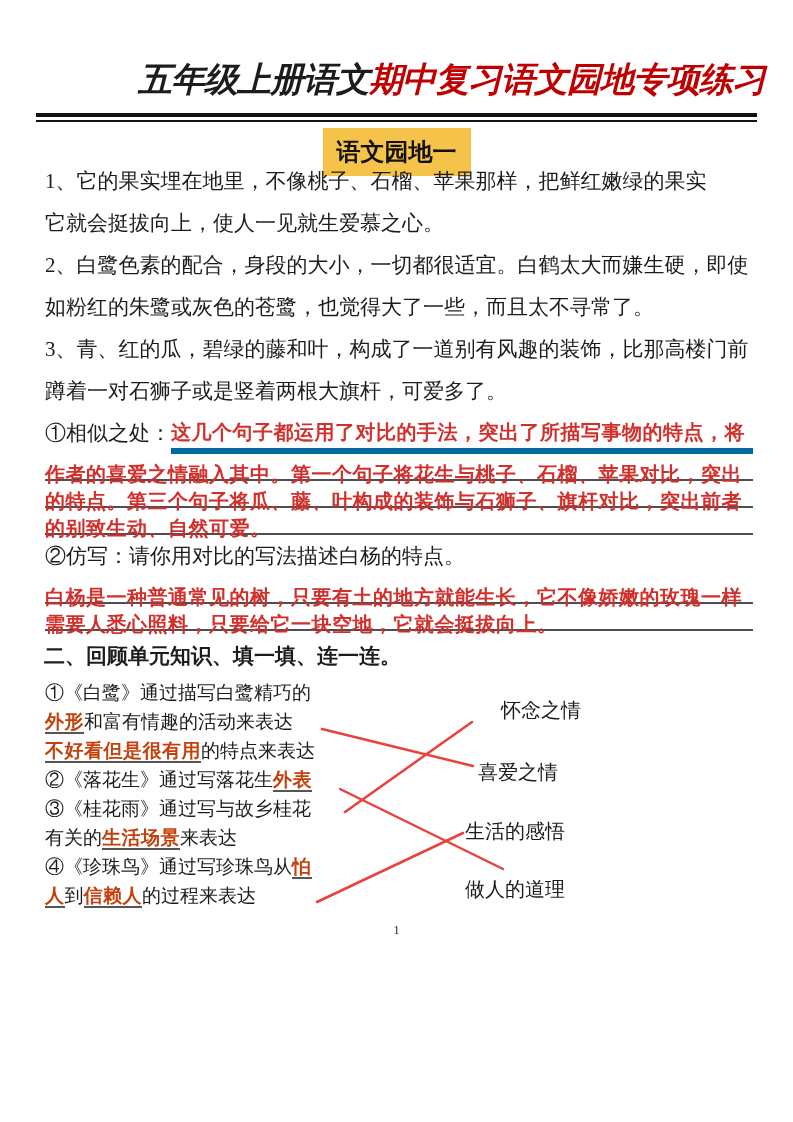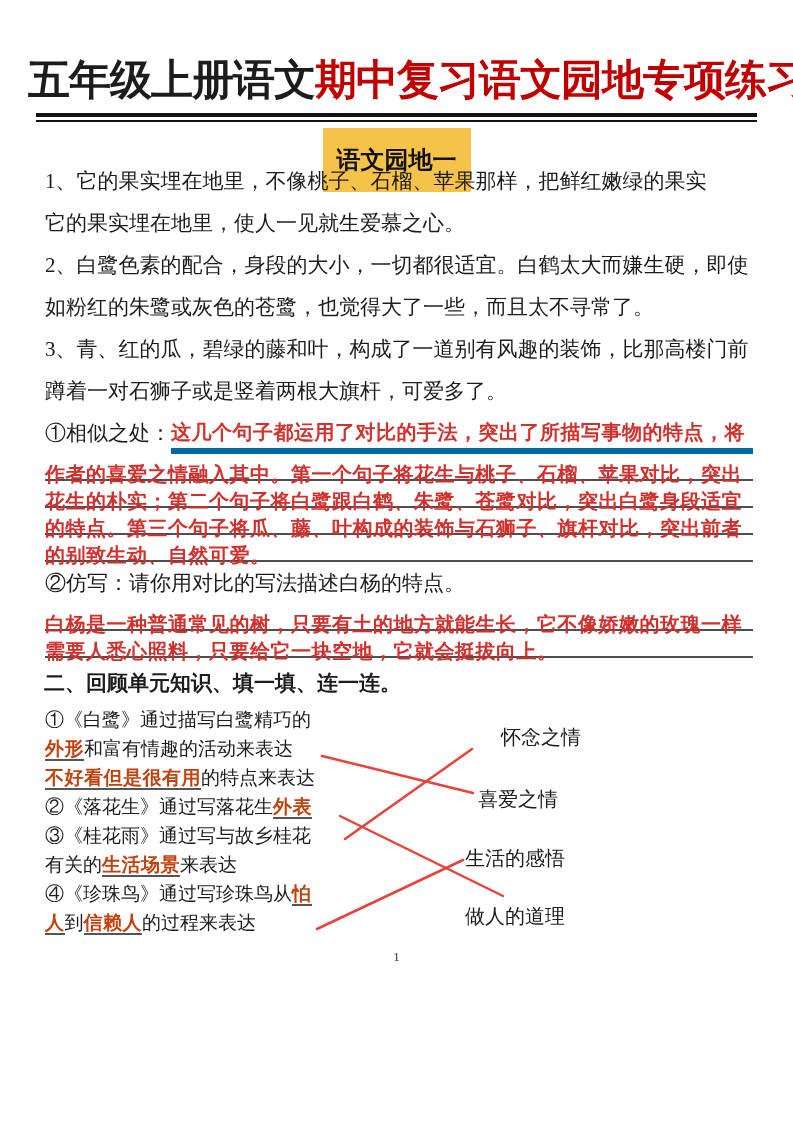--- a/index.html
+++ b/index.html
@@ -1,24 +1,24 @@
 <!DOCTYPE html>
 <html><head>
 <meta charset="utf-8">
 <style>
   html,body{margin:0;padding:0;background:#e8e8e8;}
   .page{position:relative;width:793px;height:1122px;margin:0 auto;background:#ffffff;
         font-family:"Liberation Serif",serif;color:#1c1c1c;overflow:hidden;}
-  .title{margin:54px 28px 0;text-align:right;font-size:42px;font-weight:bold;
-         line-height:52px;white-space:nowrap;letter-spacing:-1px;}
+  .title{margin:54px 28px 0;text-align:right;font-size:34px;font-weight:bold;
+         line-height:52px;white-space:nowrap;letter-spacing:-1px;font-style:italic;}
   .title .t-red{color:#c00000;}
   .rule{margin:7px 36px 0;height:3px;border-top:4px solid #121212;border-bottom:2px solid #121212;}
   .badge-row{text-align:center;margin-top:6px;height:32px;}
   .badge{display:inline-block;background:#f5c34a;color:#111;font-weight:bold;font-size:24px;
-         line-height:32px;padding:16px 14px;font-family:"Liberation Sans",sans-serif;}
+         line-height:32px;padding:8px 14px;font-family:"Liberation Sans",sans-serif;}
   .h1{margin:10px 44px 0 44px;font-family:"Liberation Sans",sans-serif;font-weight:bold;
       font-size:21px;line-height:30px;white-space:nowrap;}
   .body-line{margin:0 40px 0 45px;font-size:21px;line-height:42px;height:42px;white-space:nowrap;}
   .ans-line{margin:0 40px 0 45px;font-size:20px;line-height:41px;height:27px;box-sizing:border-box;
             border-bottom:2px solid #4f4f4f;color:#d2302c;font-weight:bold;letter-spacing:.5px;
             white-space:nowrap;}
   .q-row{display:flex;margin:0 40px 0 45px;height:42px;box-sizing:border-box;}
   .q-label{font-size:21px;line-height:42px;white-space:nowrap;}
   .q-fill{flex:1;border-bottom:6px solid #0369a1;font-size:20px;line-height:41px;color:#d2302c;
           font-weight:bold;letter-spacing:.5px;white-space:nowrap;box-sizing:border-box;}
@@ -38,32 +38,31 @@
   <div class="title"><span>五年级上册语文</span><span class="t-red">期中复习语文园地专项练习</span></div>
 
   <div class="rule"></div>
 
   <div class="badge-row">
     <span class="badge">语文园地一</span>
   </div>
 
 
   <div class="body-line">1、它的果实埋在地里，不像桃子、石榴、苹果那样，把鲜红嫩绿的果实</div>
-  <div class="body-line">它的果实埋在地里，使人一见就生爱慕之心。</div>
+  <div class="body-line">它就会挺拔向上，使人一见就生爱慕之心。</div>
   <div class="body-line">2、白鹭色素的配合，身段的大小，一切都很适宜。白鹤太大而嫌生硬，即使</div>
   <div class="body-line">如粉红的朱鹭或灰色的苍鹭，也觉得大了一些，而且太不寻常了。</div>
   <div class="body-line">3、青、红的瓜，碧绿的藤和叶，构成了一道别有风趣的装饰，比那高楼门前</div>
   <div class="body-line">蹲着一对石狮子或是竖着两根大旗杆，可爱多了。</div>
 
   <div class="q-row">
     <span class="q-label">①相似之处：</span>
       <span class="q-fill">这几个句子都运用了对比的手法，突出了所描写事物的特点，将</span>
   </div>
   <div class="ans-line">作者的喜爱之情融入其中。第一个句子将花生与桃子、石榴、苹果对比，突出</div>
-  <div class="ans-line">花生的朴实；第二个句子将白鹭跟白鹤、朱鹭、苍鹭对比，突出白鹭身段适宜</div>
   <div class="ans-line">的特点。第三个句子将瓜、藤、叶构成的装饰与石狮子、旗杆对比，突出前者</div>
   <div class="ans-line">的别致生动、自然可爱。</div>
 
   <div class="body-line">②仿写：请你用对比的写法描述白杨的特点。</div>
   <div class="ans-line">白杨是一种普通常见的树，只要有土的地方就能生长，它不像娇嫩的玫瑰一样</div>
   <div class="ans-line">需要人悉心照料，只要给它一块空地，它就会挺拔向上。</div>
 
   <div class="h1">二、回顾单元知识、填一填、连一连。</div>
 
   <div class="match">

